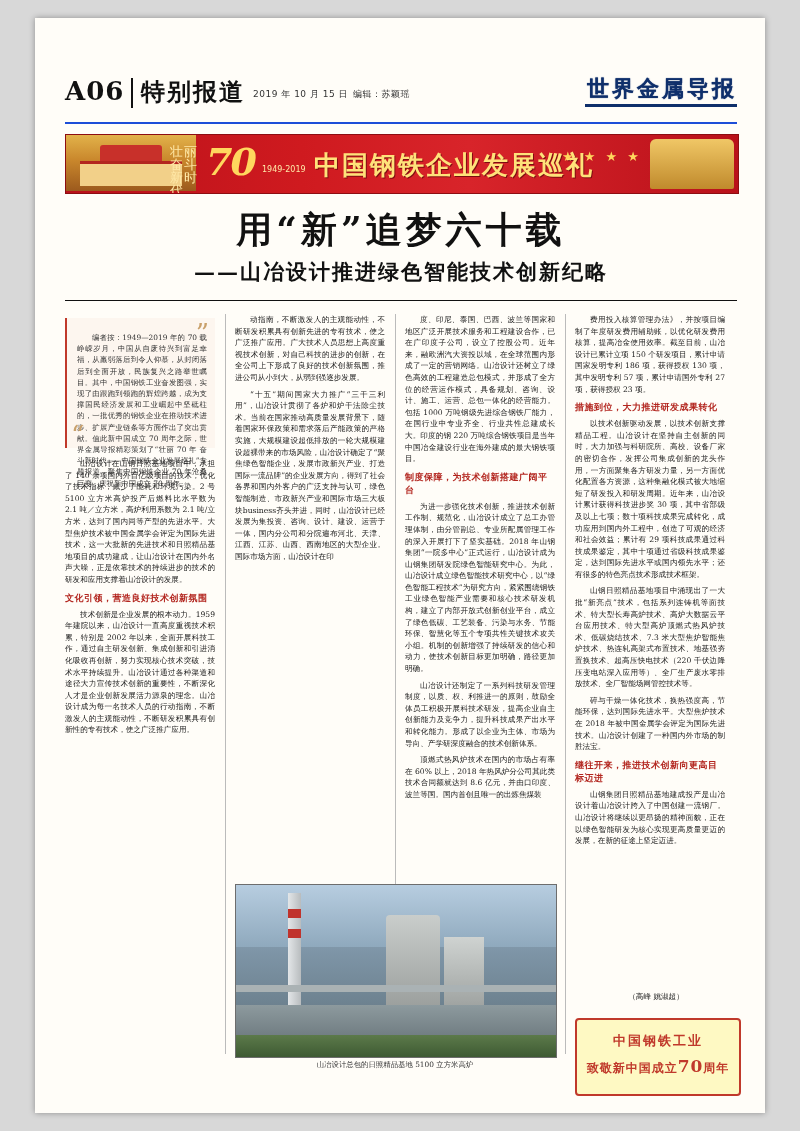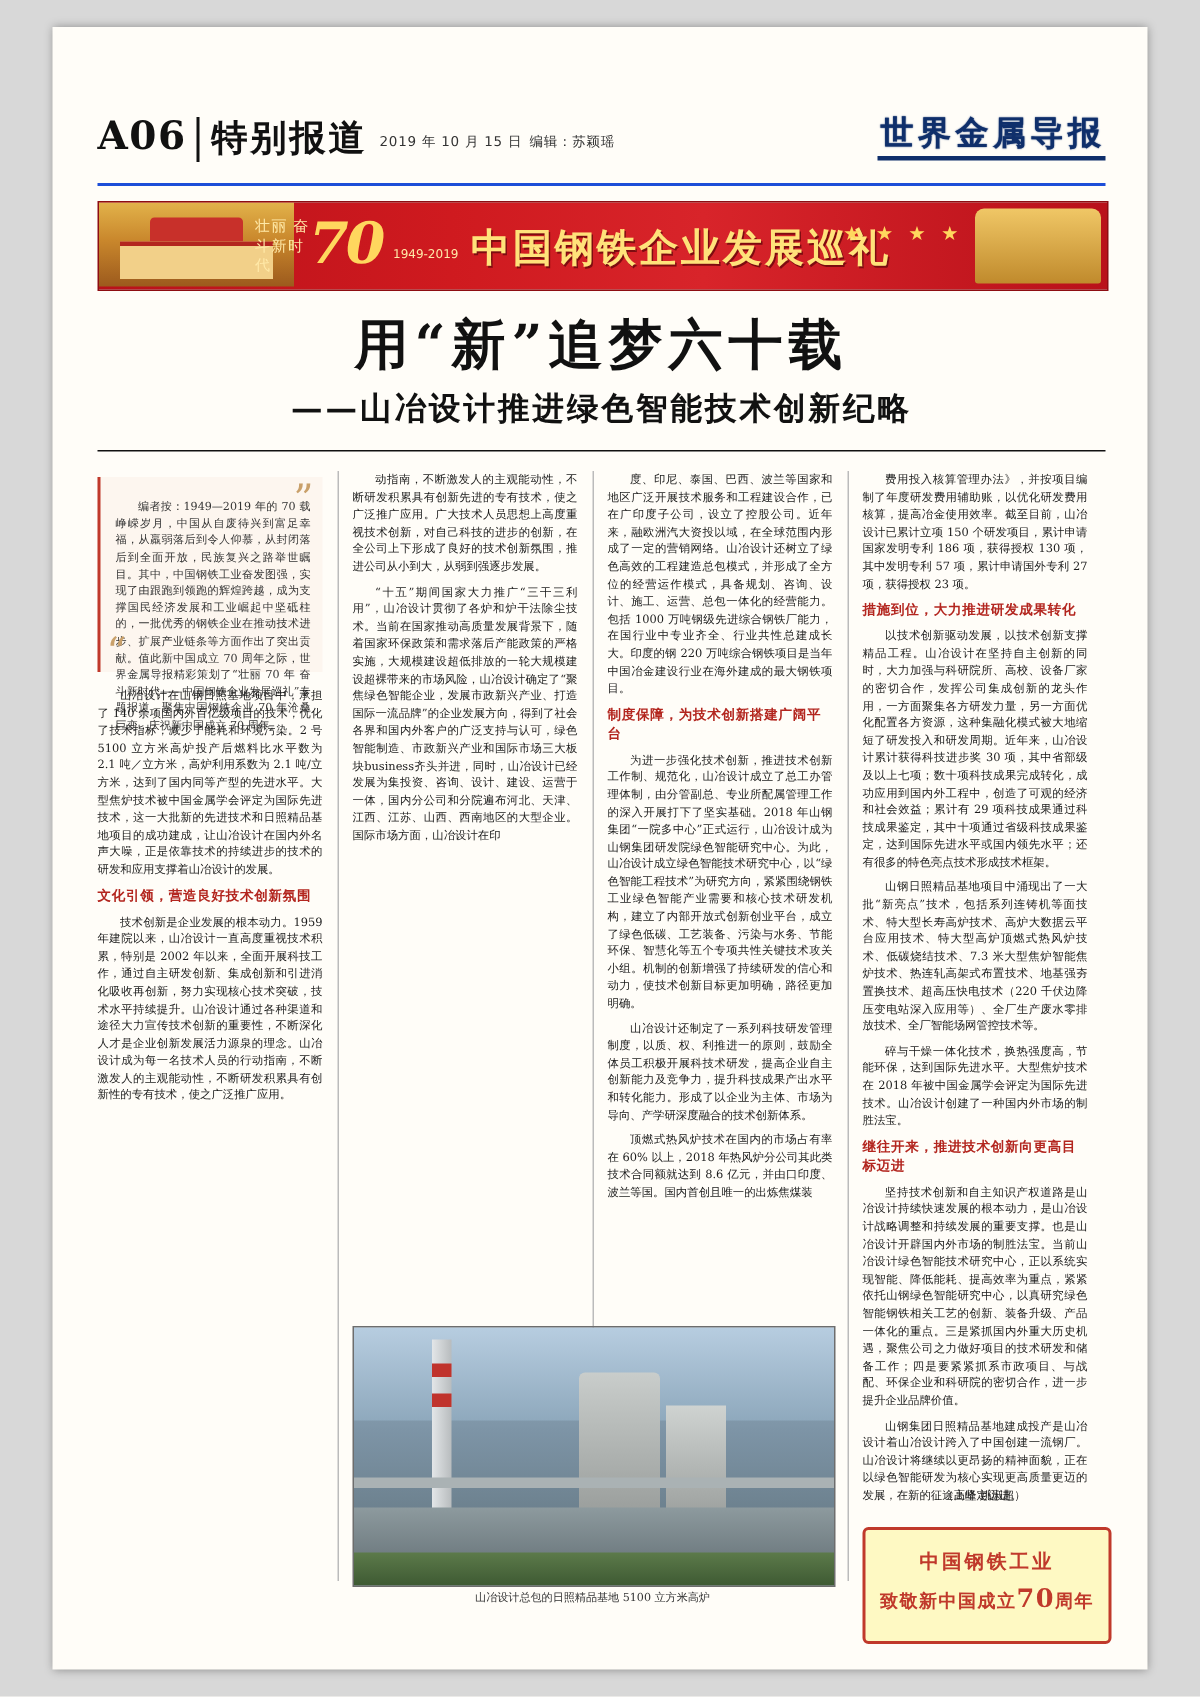--- a/index.html
+++ b/index.html
@@ -75,21 +75,21 @@
     position:absolute;left:140px;top:4px;
     font-family:"DejaVu Serif","Liberation Serif",serif;
     font-weight:bold;font-size:38px;color:#ffd75e;
     font-style:italic;letter-spacing:-2px;
   }
   .banner-70-sub{
     position:absolute;left:196px;top:30px;font-size:8px;color:#ffe9a8;
   }
   .banner-small{
     position:absolute;left:104px;top:10px;width:38px;
-    font-size:10px;color:#ffe9a8;line-height:13px;letter-spacing:1px;font-family:Liberation Serif, serif;
+    font-size:13px;color:#ffe9a8;line-height:13px;letter-spacing:1px;
   }
   .banner-title{
     position:absolute;left:236px;top:13px;
     font-family:"DejaVu Serif","Liberation Serif",serif;
     font-weight:bold;font-size:26px;color:#ffe27a;letter-spacing:2px;
     text-shadow:1px 1px 0 #7d0c10;
     margin-left:12px;
   }
   .banner-stars{
     position:absolute;right:96px;top:14px;color:#ffd75e;font-size:13px;letter-spacing:3px;
@@ -272,21 +272,20 @@
     <p>顶燃式热风炉技术在国内的市场占有率在 60% 以上，2018 年热风炉分公司其此类技术合同额就达到 8.6 亿元，并由口印度、波兰等国。国内首创且唯一的出炼焦煤装</p>
   </div>
 
   <div class="col c4" style="height:670px;">
     <p>费用投入核算管理办法》，并按项目编制了年度研发费用辅助账，以优化研发费用核算，提高冶金使用效率。截至目前，山冶设计已累计立项 150 个研发项目，累计申请国家发明专利 186 项，获得授权 130 项，其中发明专利 57 项，累计申请国外专利 27 项，获得授权 23 项。</p>
     <div class="sub-h red">措施到位，大力推进研发成果转化</div>
     <p>以技术创新驱动发展，以技术创新支撑精品工程。山冶设计在坚持自主创新的同时，大力加强与科研院所、高校、设备厂家的密切合作，发挥公司集成创新的龙头作用，一方面聚集各方研发力量，另一方面优化配置各方资源，这种集融化模式被大地缩短了研发投入和研发周期。近年来，山冶设计累计获得科技进步奖 30 项，其中省部级及以上七项；数十项科技成果完成转化，成功应用到国内外工程中，创造了可观的经济和社会效益；累计有 29 项科技成果通过科技成果鉴定，其中十项通过省级科技成果鉴定，达到国际先进水平或国内领先水平；还有很多的特色亮点技术形成技术框架。</p>
     <p>山钢日照精品基地项目中涌现出了一大批“新亮点”技术，包括系列连铸机等面技术、特大型长寿高炉技术、高炉大数据云平台应用技术、特大型高炉顶燃式热风炉技术、低碳烧结技术、7.3 米大型焦炉智能焦炉技术、热连轧高架式布置技术、地基强夯置换技术、超高压快电技术（220 千伏边降压变电站深入应用等）、全厂生产废水零排放技术、全厂智能场网管控技术等。</p>
     <p>碎与干燥一体化技术，换热强度高，节能环保，达到国际先进水平。大型焦炉技术在 2018 年被中国金属学会评定为国际先进技术。山冶设计创建了一种国内外市场的制胜法宝。</p>
     <div class="sub-h red">继往开来，推进技术创新向更高目标迈进</div>
-    <p>坚持技术创新和自主知识产权道路是山冶设计持续快速发展的根本动力，是山冶设计战略调整和持续发展的重要支撑。也是山冶设计开辟国内外市场的制胜法宝。当前山冶设计绿色智能技术研究中心，正以系统实现智能、降低能耗、提高效率为重点，紧紧依托山钢绿色智能研究中心，以真研究绿色智能钢铁相关工艺的创新、装备升级、产品一体化的重点。三是紧抓国内外重大历史机遇，聚焦公司之力做好项目的技术研发和储备工作；四是要紧紧抓系市政项目、与战配、环保企业和科研院的密切合作，进一步提升企业品牌价值。</p>
     <p>山钢集团日照精品基地建成投产是山冶设计着山冶设计跨入了中国创建一流钢厂。山冶设计将继续以更昂扬的精神面貌，正在以绿色智能研发为核心实现更高质量更迈的发展，在新的征途上坚定迈进。</p>
   </div>
 
   <div class="byline">（高峰 姚淑超）</div>
 
   <div class="emblem">
     <div class="l1">中国钢铁工业</div>
     <div class="l2">
       <span>致敬新中国成立</span><span class="num">70</span><span>周年</span>
     </div>

